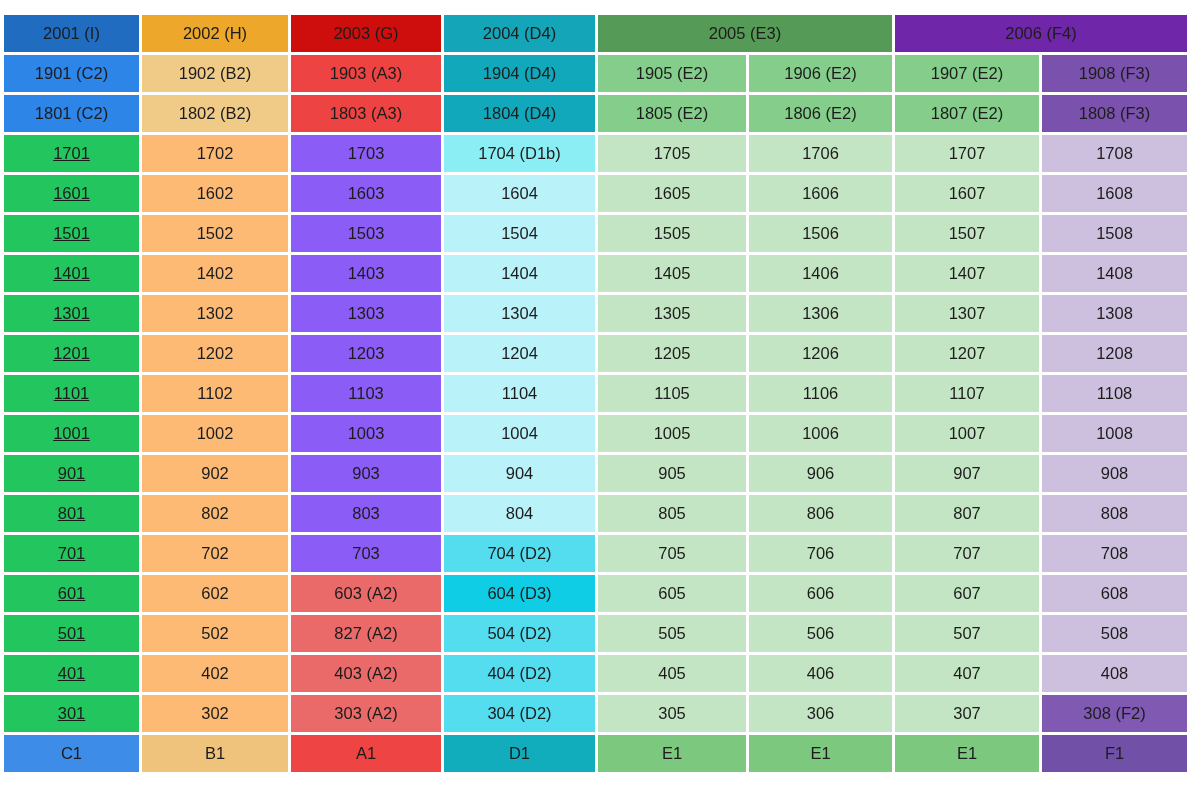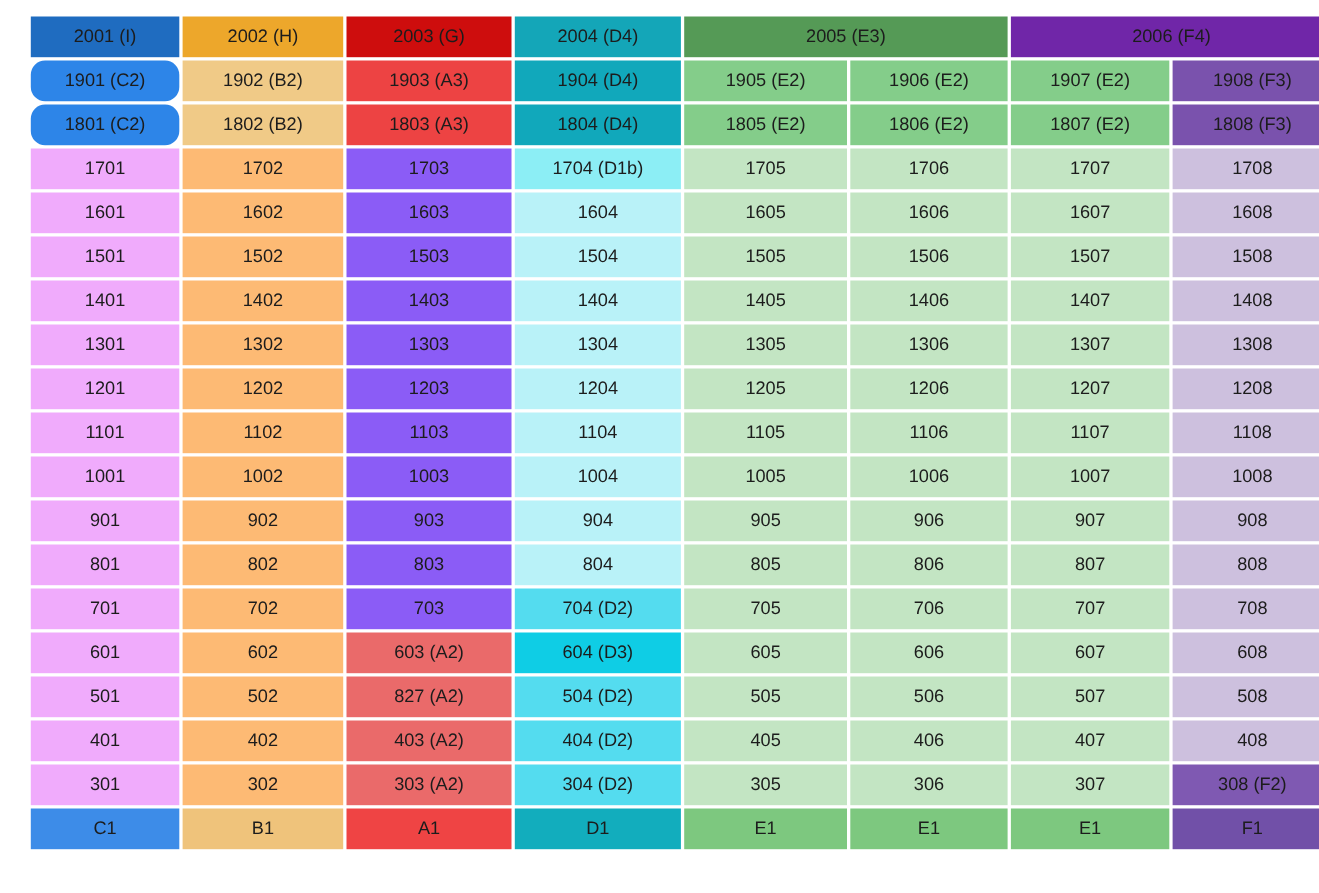--- a/index.html
+++ b/index.html
@@ -8,21 +8,21 @@
     background: #ffffff;
   }
   body {
     width: 1199px;
     height: 812px;
     font-family: "Liberation Sans", sans-serif;
     overflow: hidden;
   }
   #table-wrap {
     position: absolute;
-    left: 28px;
+    left: 4px;
     top: 15px;
     width: 1163px;
     height: 782px;
   }
   table.grid {
     border-collapse: separate;
     border-spacing: 3px;
     width: 1163px;
     table-layout: fixed;
     margin: -3px 0 0 -3px;
@@ -34,22 +34,22 @@
     font-size: 16.5px;
     color: #1c1c1c;
     padding: 0;
     line-height: 1.1;
     white-space: nowrap;
     overflow: hidden;
   }
   
   
   .c-hdr   { background:#1f6cc0; color:#ffffff; }
-  .c-2     { background:#2d85e8; color:#ffffff;border-radius:13px; }
-  .c-body  { background:#f0abfc; color:#1c1c1c; }
+  .c-2     { background:#2d85e8; color:#ffffff; }
+  .c-body  { background:#22c55e; color:#1c1c1c;text-decoration:underline; }
   .c-1     { background:#3d8ce8; color:#ffffff; }
   
   .b-hdr   { background:#eda72b; color:#ffffff; }
   .b-2     { background:#f0ca87; color:#1c1c1c; }
   .b-body  { background:#fdba74; color:#1c1c1c; }
   .b-1     { background:#efc37b; color:#1c1c1c; }
   
   .a-hdr   { background:#ce0d0d; color:#ffffff; }
   .a-3     { background:#ed4343; color:#ffffff; }
   .a-body  { background:#8b5cf6; color:#1c1c1c; }

